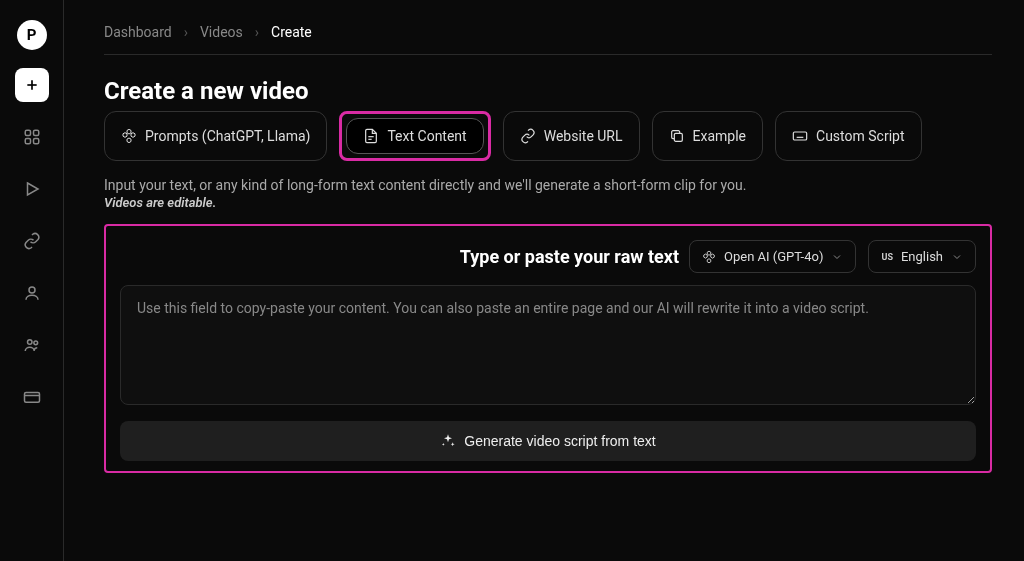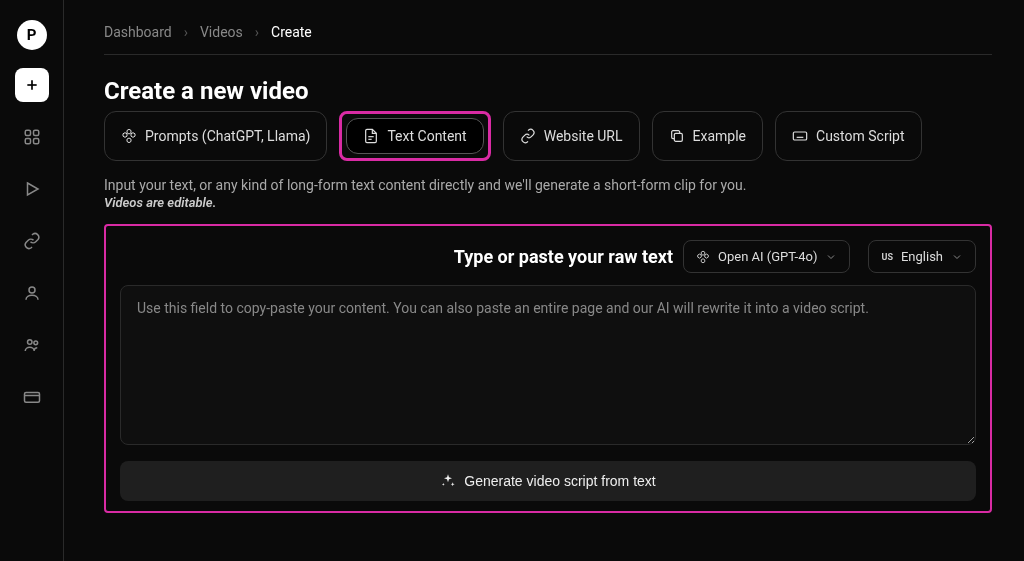--- a/index.html
+++ b/index.html
@@ -95,37 +95,37 @@
     border-radius: 4px;
     padding: 14px 14px 10px 14px;
   }
   .panel-header {
     display: flex; align-items: center; justify-content: flex-end;
     margin-bottom: 12px; gap: 10px;
   }
   .panel-title {
     font-size: 18px; font-weight: 700; color: #fff;
   }
-  .selectors { display: flex; gap: 18px; }
+  .selectors { display: flex; gap: 12px; }
   .sel {
     display: inline-flex; align-items: center; gap: 8px;
     padding: 8px 12px;
     border: 1px solid #333;
     border-radius: 8px;
     font-size: 13px; color: #ddd;
     cursor: pointer; background: transparent;
   }
   .sel svg { width: 14px; height: 14px; }
   .sel .chev { width: 12px; height: 12px; color: #888; }
   .sel .flag {
     font-size: 9px; font-weight: 700; color: #ccc;
   }
   textarea.raw {
     width: 100%;
-    height: 160px;
+    height: 120px;
     background: #0f0f0f;
     border: 1px solid #2a2a2a;
     border-radius: 8px;
     padding: 14px 16px;
     color: #ddd;
     font-size: 14px;
     font-family: inherit;
     resize: vertical;
     outline: none;
   }

